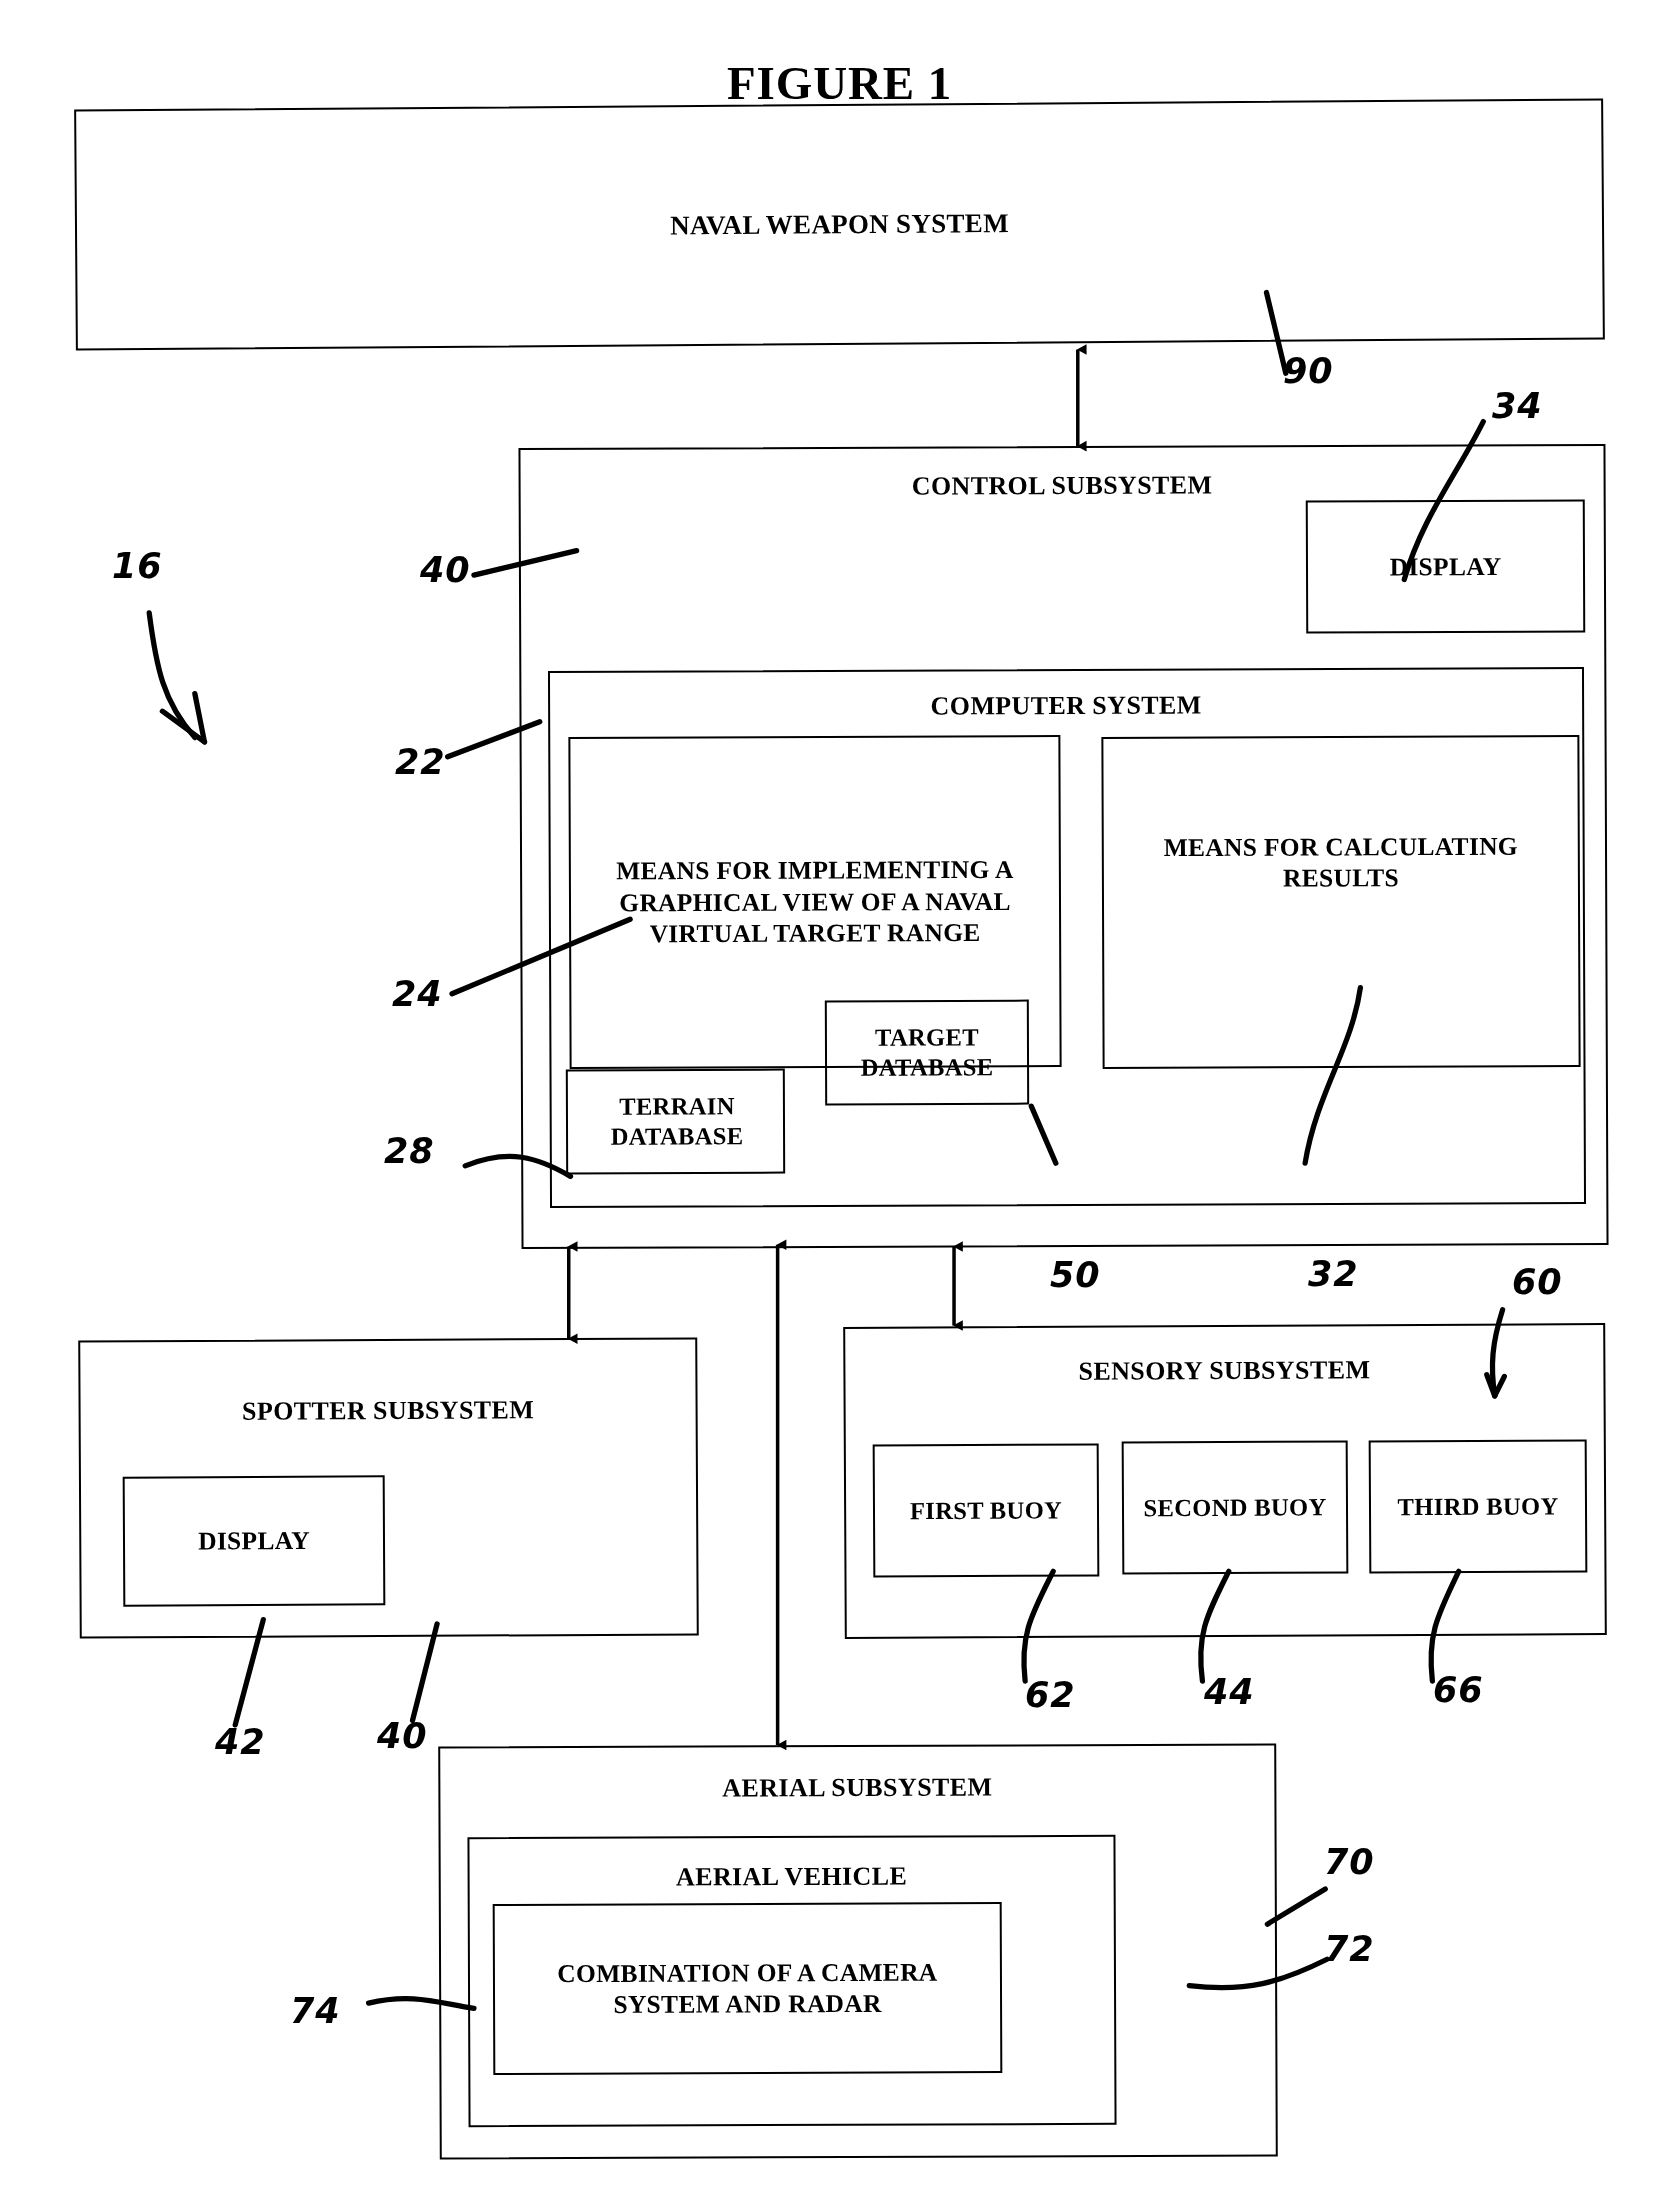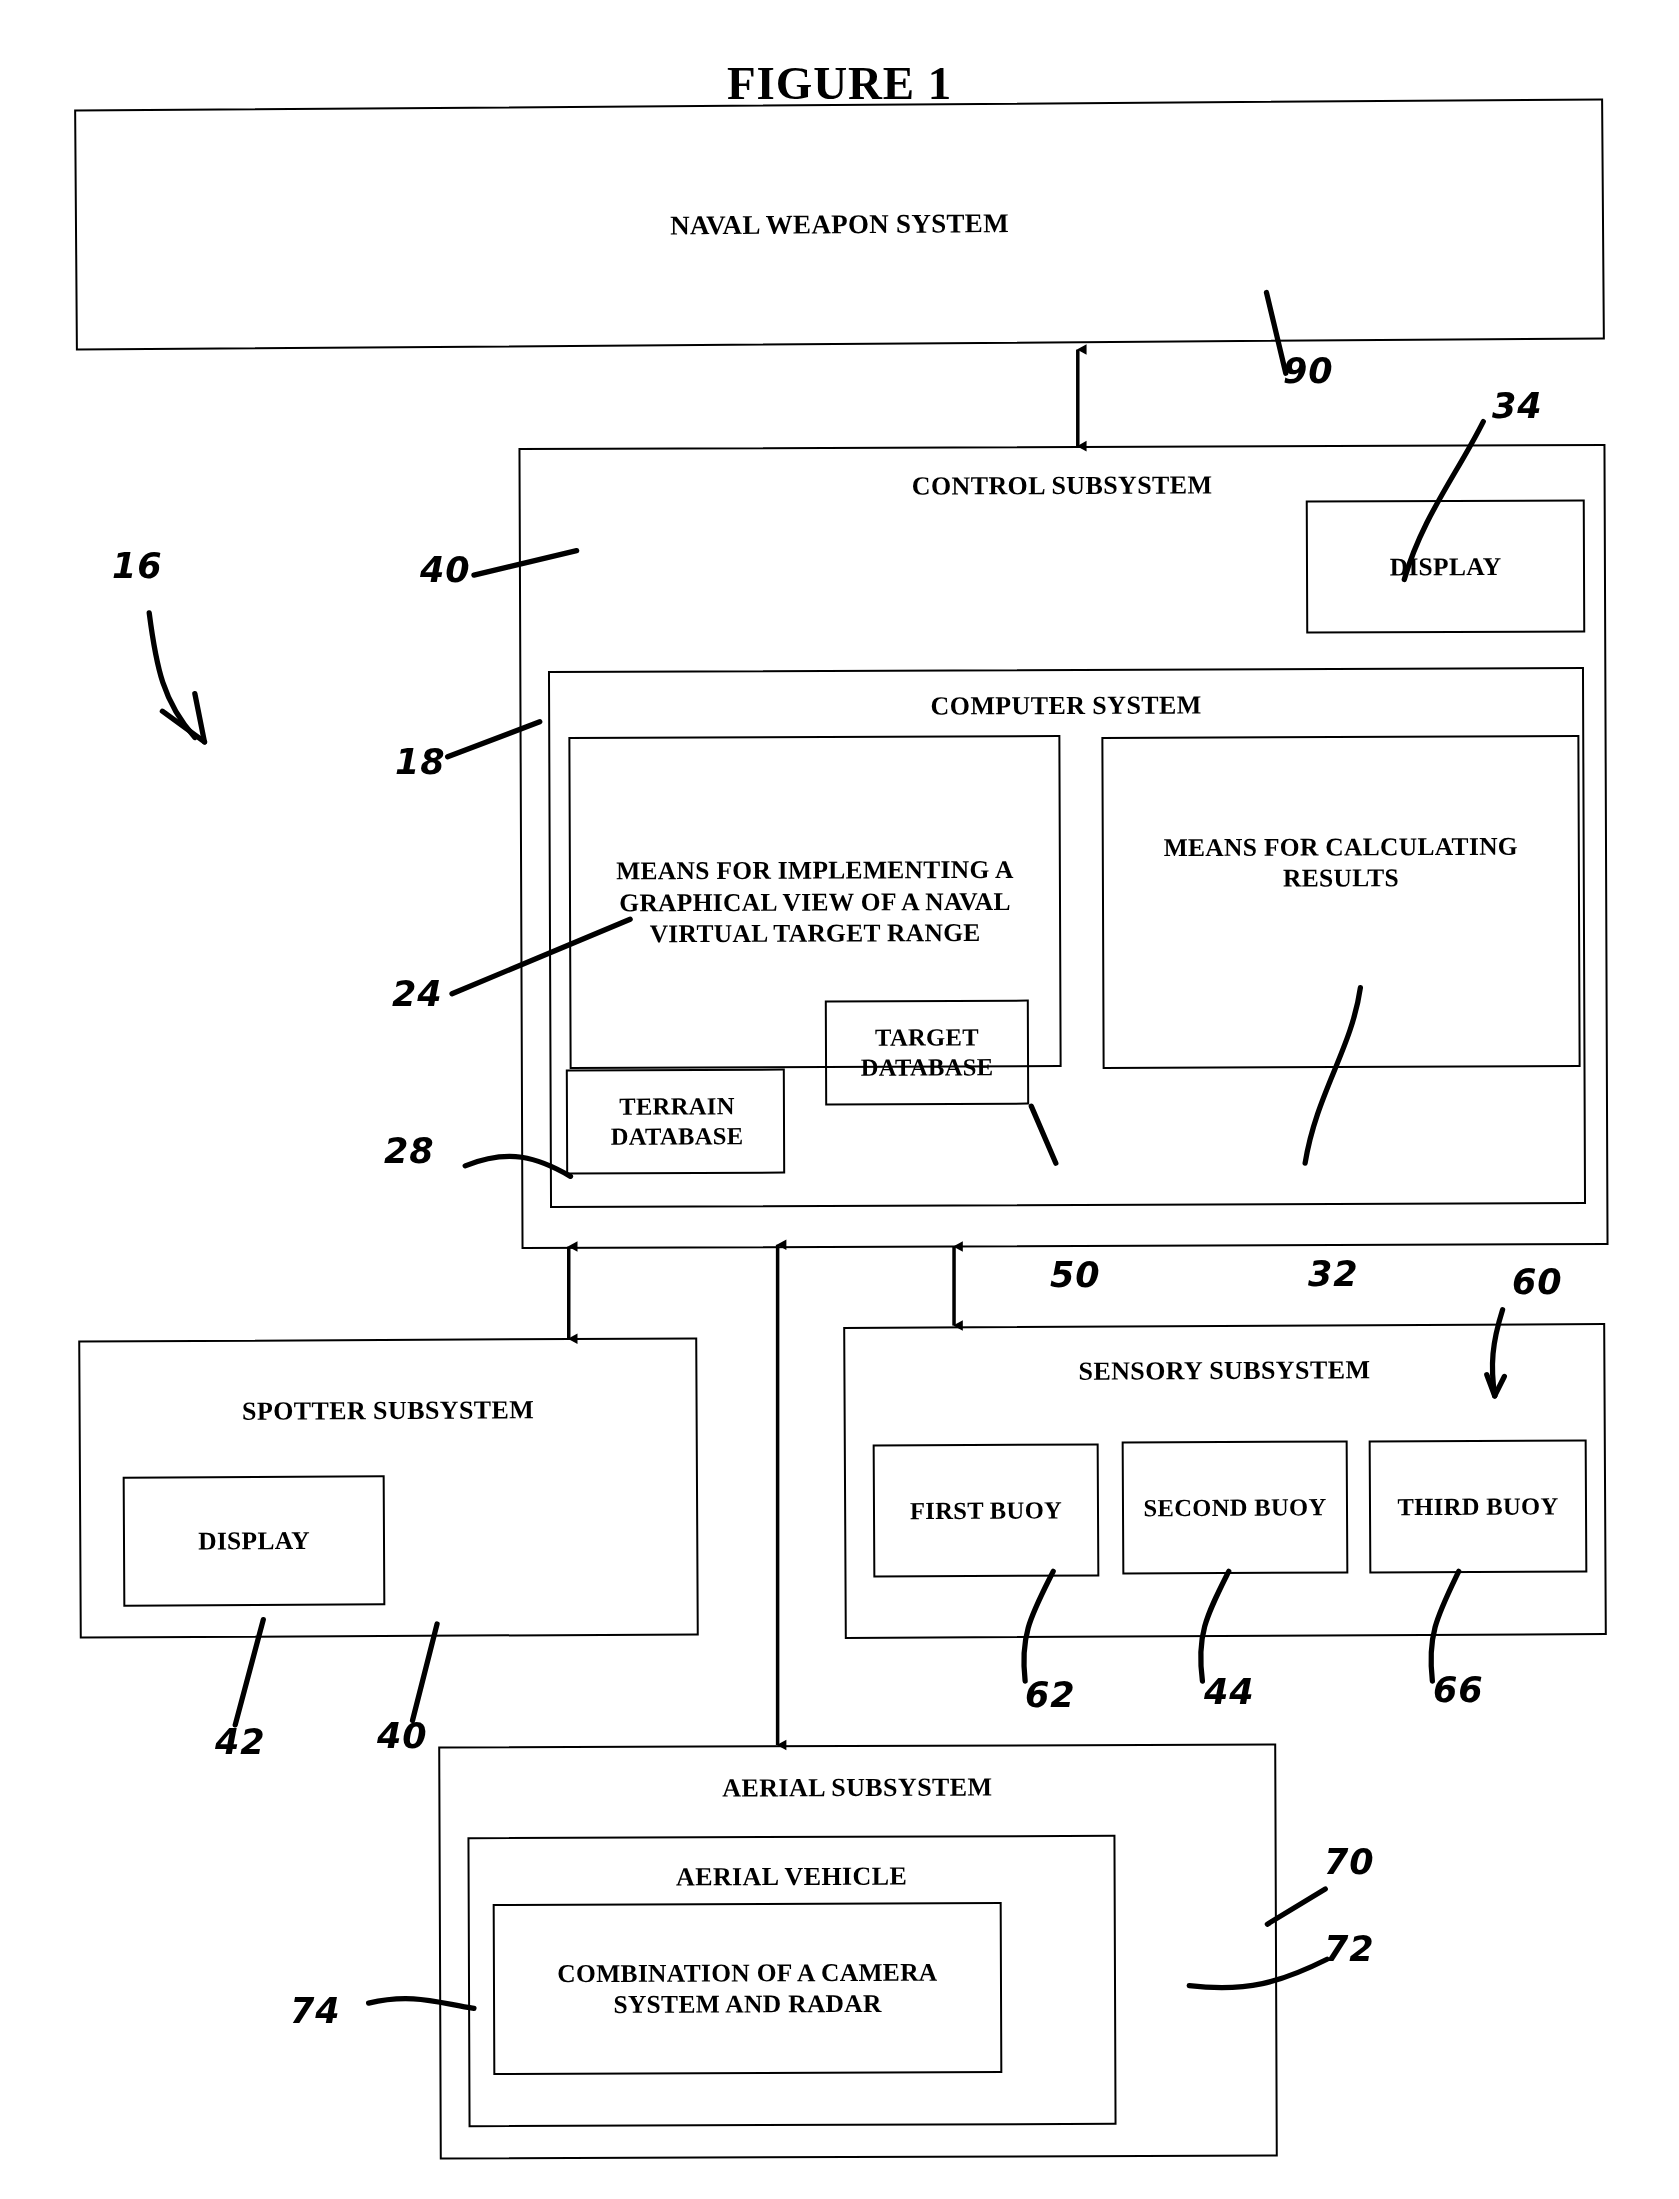--- a/index.html
+++ b/index.html
@@ -177,21 +177,21 @@
   <div class="ref" style="left:420px; top:550px;">40</div>
 
   <div class="box skew-c" style="left:1306px; top:500px; width:279px; height:133px;">
     <div class="centered-label" style="font-size:25.5px;">DISPLAY</div>
   </div>
   <div class="ref" style="left:1492px; top:386px;">34</div>
 
   <div class="box skew-c" style="left:549px; top:669px; width:1036px; height:537px;">
     <div class="box-label" style="top:19.3px; font-size:26px;">COMPUTER SYSTEM</div>
   </div>
-  <div class="ref" style="left:395px; top:742px;">18</div>
+  <div class="ref" style="left:395px; top:742px;">22</div>
 
   <div class="box skew-c" style="left:569px; top:736px; width:492px; height:332px;">
     <div class="centered-label" style="font-size:25.5px;">MEANS FOR IMPLEMENTING A GRAPHICAL VIEW OF A NAVAL VIRTUAL TARGET RANGE</div>
   </div>
   <div class="ref" style="left:392px; top:974px;text-align:right;">24</div>
 
   <div class="box skew-c" style="left:1102px; top:736px; width:478px; height:332px;">
     <div class="centered-label" style="font-size:25.5px; top:38%;">MEANS FOR CALCULATING RESULTS</div>
   </div>
   <div class="ref" style="left:1308px; top:1254px;">32</div>

